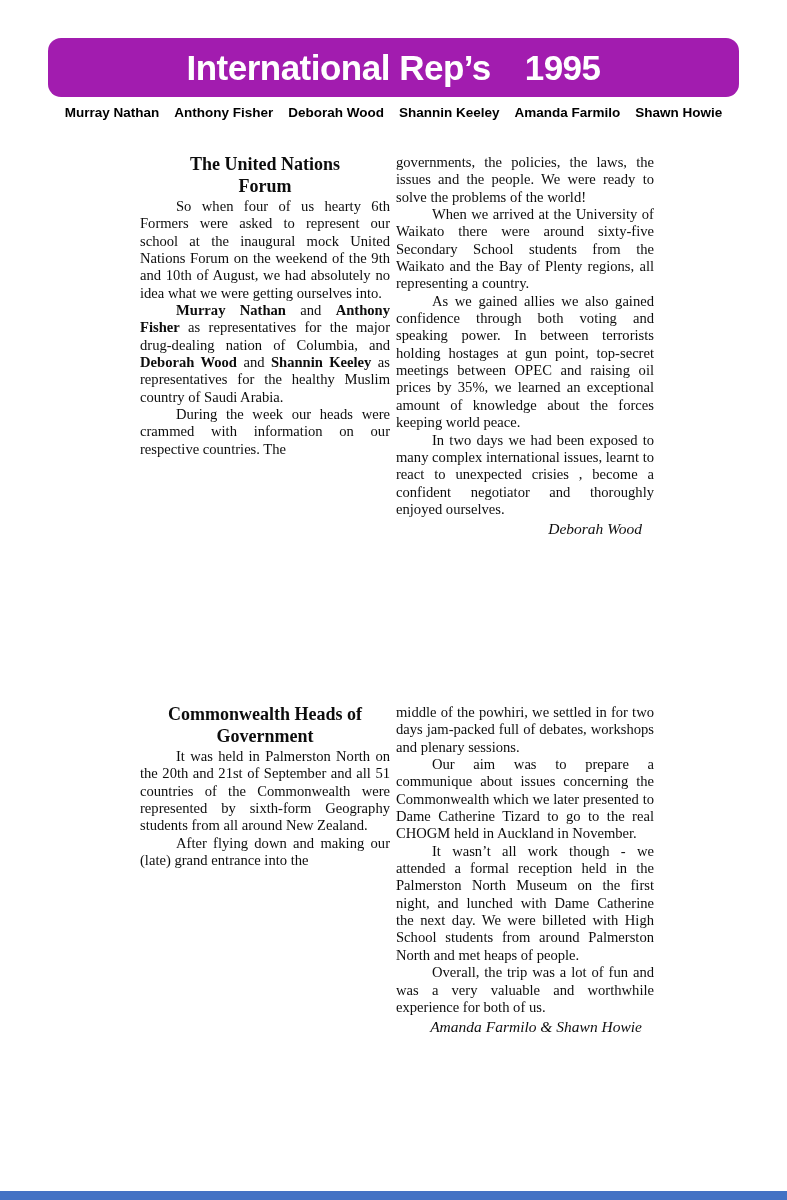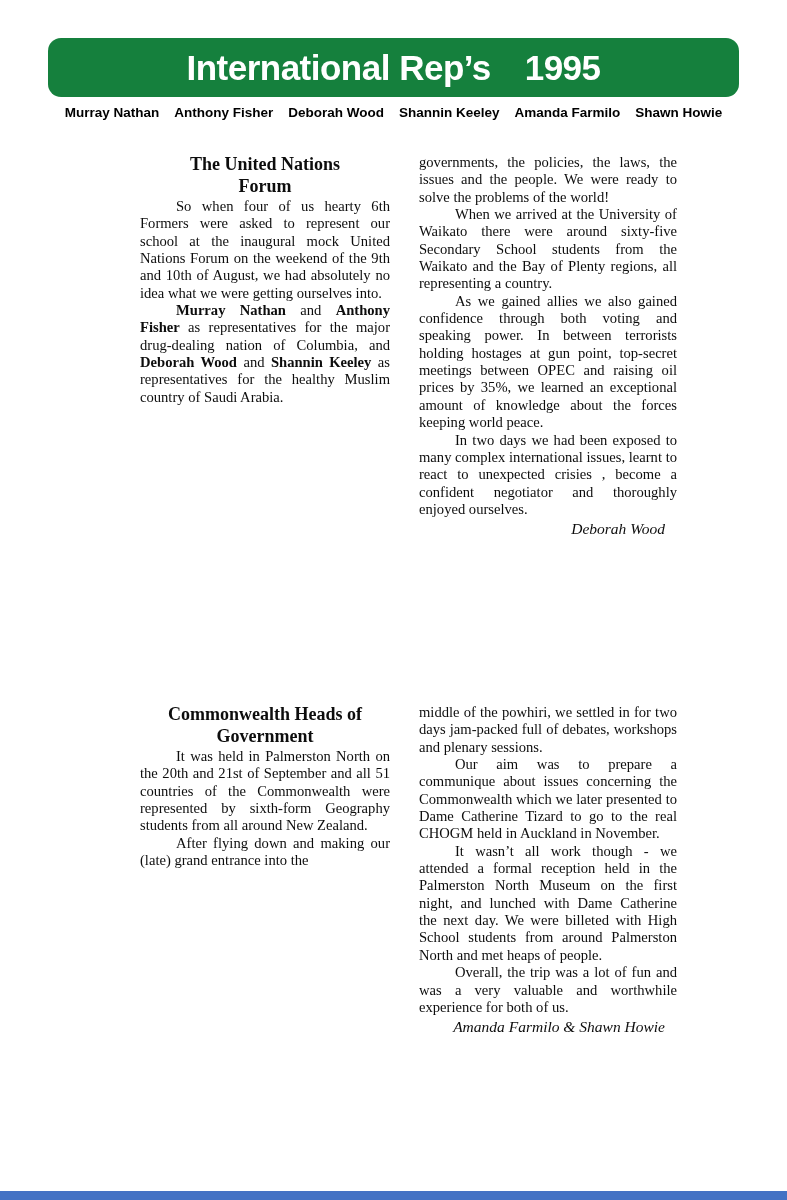--- a/index.html
+++ b/index.html
@@ -32,21 +32,21 @@
     position: absolute; left: 0; top: 105px; width: 787px;
     display: flex; justify-content: center; gap: 15px;
     font-family: "Liberation Sans", sans-serif;
     font-weight: bold; font-size: 13.5px; color: #000;
     white-space: nowrap;
   }
 
   
   .article {
     position: absolute; left: 140px; width: 522px;
-    display: grid; grid-template-columns: 250px 258px; column-gap: 29px;
+    display: grid; grid-template-columns: 250px 258px; column-gap: 6px;
     align-items: start;
   }
   #article-1 { top: 154px; }
   #article-2 { top: 656px; margin-top: 48px; }
 
   .article-title {
     font-size: 18px; font-weight: bold; text-align: center;
     line-height: 21.5px; margin: 0 0 1px 0;
   }
   .col {
@@ -63,21 +63,21 @@
 
   
   .footer-bar {
     position: absolute; left: 0; bottom: 0;
     width: 787px; height: 9px;
   }
 </style>
 </head>
 <body style="background: rgb(255, 255, 255);">
 
-<div class="banner" style="background: #15803d; color: rgb(255, 255, 255);">
+<div class="banner" style="background: #a21caf; color: rgb(255, 255, 255);">
   <span>International Rep’s</span>
   <span>1995</span>
 </div>
 
 <div class="names-row">
   <span>Murray Nathan</span>
   <span>Anthony Fisher</span>
   <span>Deborah Wood</span>
   <span>Shannin Keeley</span>
   <span>Amanda Farmilo</span>
@@ -86,20 +86,21 @@
 
 <div class="article" id="article-1">
   <div class="col">
     <h2 class="article-title">
       <span>The United Nations</span><br>
       <span>Forum</span>
     </h2>
     <div>
         <p class="body-para indent"><span>So when four of us hearty 6th Formers were asked to represent our school at the inaugural mock United Nations Forum on the weekend of the 9th and 10th of August, we had absolutely no idea what we were getting ourselves into.</span></p>
         <p class="body-para indent"><span class="bold">Murray Nathan</span><span> and </span><span class="bold">Anthony Fisher</span><span> as representatives for the major drug-dealing nation of Columbia, and </span><span class="bold">Deborah Wood</span><span> and </span><span class="bold">Shannin Keeley</span><span> as representatives for the healthy Muslim country of Saudi Arabia.</span></p>
+        <p class="body-para indent"><span>During the week our heads were crammed with information on our respective countries. The</span></p>
       </div>
   </div>
   <div class="col">
     <div>
         <p class="body-para"><span>governments, the policies, the laws, the issues and the people. We were ready to solve the problems of the world!</span></p>
         <p class="body-para indent"><span>When we arrived at the University of Waikato there were around sixty-five Secondary School students from the Waikato and the Bay of Plenty regions, all representing a country.</span></p>
         <p class="body-para indent"><span>As we gained allies we also gained confidence through both voting and speaking power. In between terrorists holding hostages at gun point, top-secret meetings between OPEC and raising oil prices by 35%, we learned an exceptional amount of knowledge about the forces keeping world peace.</span></p>
         <p class="body-para indent"><span>In two days we had been exposed to many complex international issues, learnt to react to unexpected crisies , become a confident negotiator and thoroughly enjoyed ourselves.</span></p>
       </div>
     <div class="signature">Deborah Wood</div>

